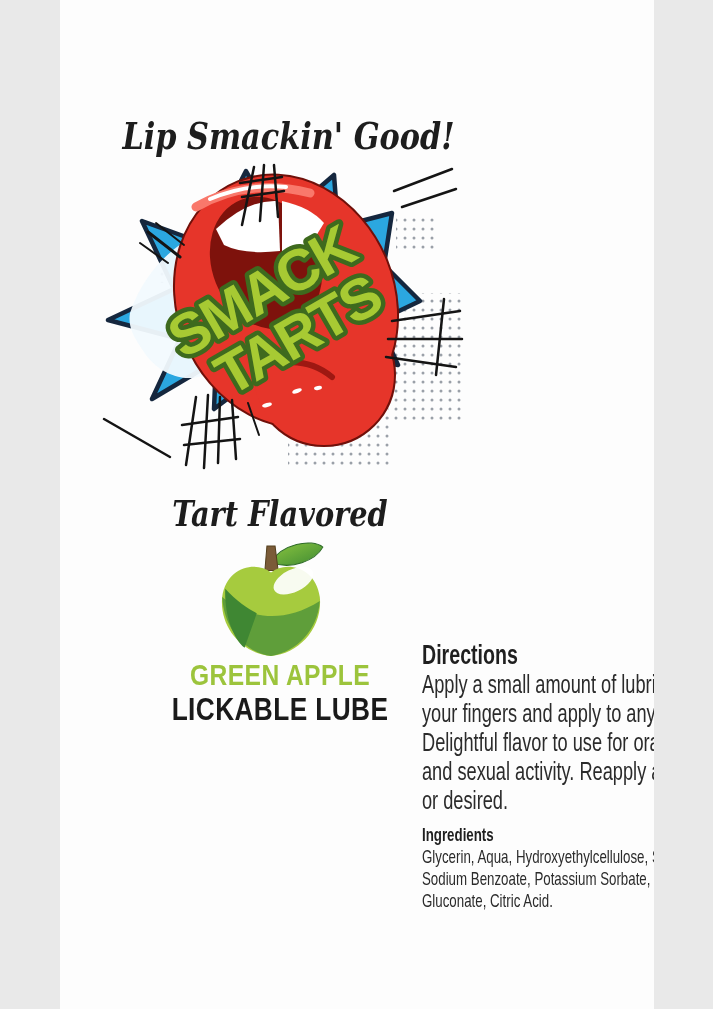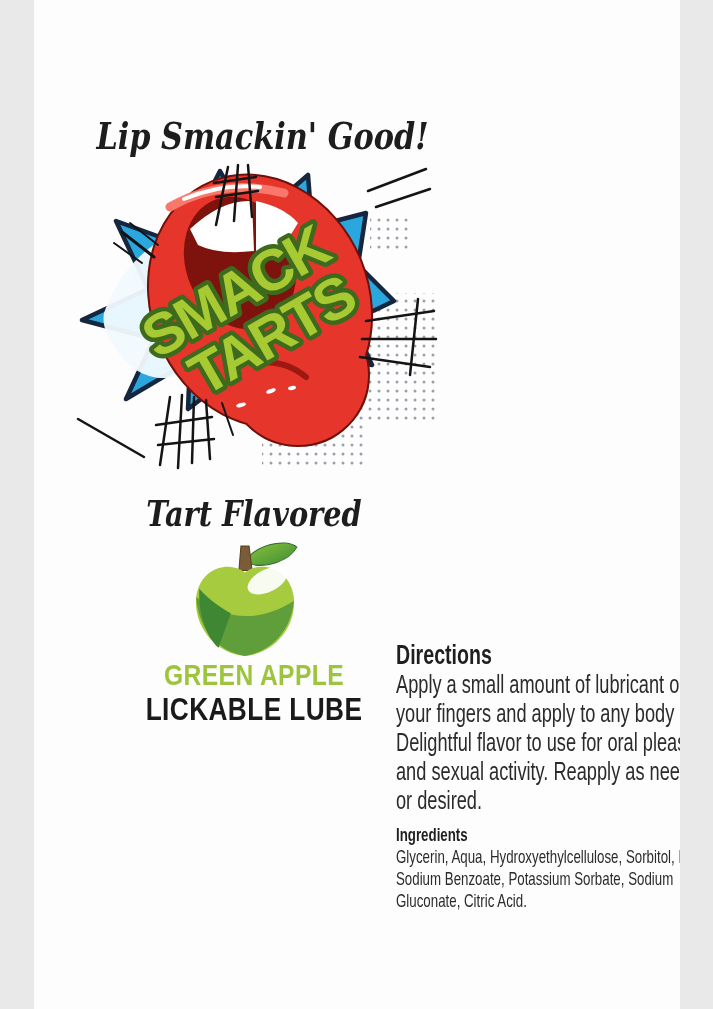--- a/index.html
+++ b/index.html
@@ -1,17 +1,17 @@
 <!DOCTYPE html>
 <html><head>
 <meta charset="utf-8">
 <style>
   html,body{margin:0;padding:0;background:#e9e9e9;}
   .canvas{
-    position:relative;width:646px;height:1009px;background:#fdfdfd;
+    position:relative;width:594px;height:1009px;background:#fdfdfd;
     margin:0 auto;overflow:hidden;
     font-family:"Liberation Sans",sans-serif;color:#222;
   }
   
   .script{
     position:absolute;text-align:center;
     font-family:"DejaVu Serif",serif;font-style:italic;font-weight:bold;
     color:#1d1d1d;white-space:nowrap;
   }
   .tagline{left:30px;top:114px;width:360px;font-size:37px;transform:scaleX(.82);}

